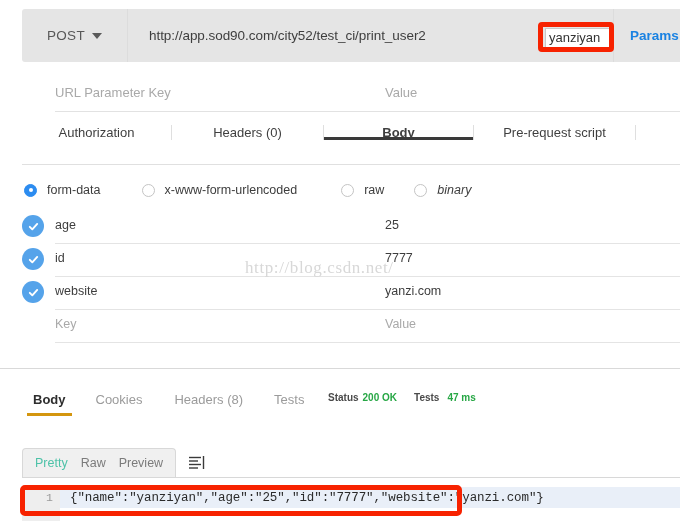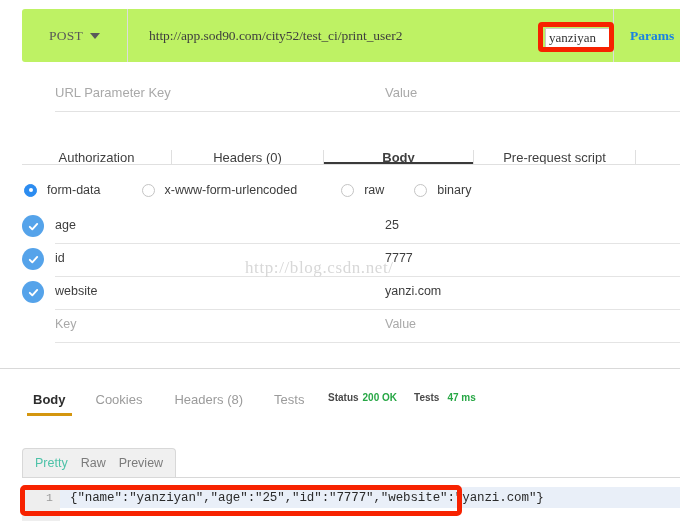--- a/index.html
+++ b/index.html
@@ -17,25 +17,24 @@
     -webkit-font-smoothing: antialiased;
   }
 
   
   #url-bar {
     position: absolute;
     left: 22px;
     top: 9px;
     width: 658px;
     height: 53px;
-    background: #bef264;
+    background: #e5e5e5;
     border-radius: 3px 0 0 3px;
     display: flex;
     align-items: stretch;
-    font-family: Liberation Serif, serif;
   }
   #method-select {
     width: 105px;
     display: flex;
     align-items: center;
     justify-content: center;
     gap: 7px;
     border-right: 1px solid #dcdcdc;
     cursor: pointer;
   }
@@ -135,21 +134,21 @@
   #param-val-cell { width: 295px; margin-left: 0; }
 
   
   #req-tabs {
     position: absolute;
     left: 22px;
     top: 125px;
     right: 0;
     height: 40px;
     display: flex;
-    align-items: flex-end;
+    align-items: flex-start;
   }
   .req-tab {
     display: flex;
     align-items: center;
     justify-content: center;
     font-size: 13px;
     color: #3f3f3f;
     border-right: 1px solid #dfdfdf;
     cursor: pointer;
     position: relative;
@@ -212,21 +211,21 @@
   }
   .radio-label {
     font-size: 12.5px;
     color: #3d3d3d;
     margin-left: 10px;
     white-space: nowrap;
   }
   #opt-formdata { margin-left: 0; }
   #opt-urlencoded { margin-left: 41px; }
   #opt-raw { margin-left: 44px; }
-  #opt-binary { margin-left: 30px; }
+  #opt-binary { margin-left: 30px; font-style: italic; }
 
   
   #formdata-rows {
     position: absolute;
     left: 22px;
     top: 213px;
     right: 0;
   }
   .fd-row {
     height: 33px;
@@ -349,21 +348,20 @@
   #time-label { margin-left: 17px; }
   #time-value { margin-left: 8px; }
 
   
   #format-bar {
     position: absolute;
     left: 22px;
     top: 448px;
     display: flex;
     align-items: center;
-    flex-direction: column;
   }
   #pretty-group, #html-group {
     background: #f0f0f0;
     border: 1px solid #d8d8d8;
     border-radius: 4px 4px 0 0;
     border-bottom: none;
     height: 29px;
     display: flex;
     align-items: center;
     padding: 0 12px;

